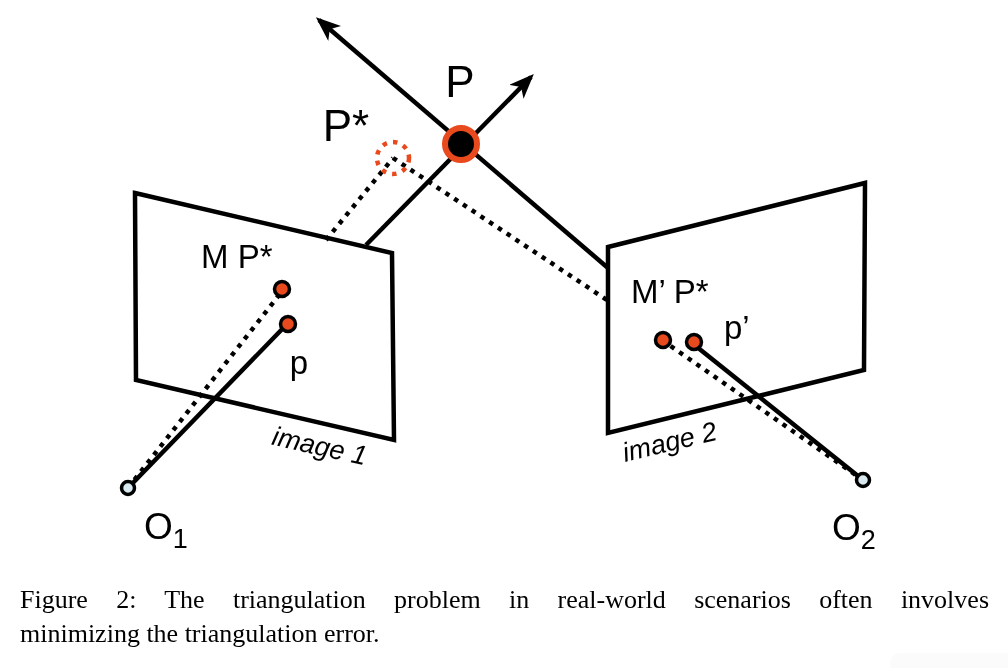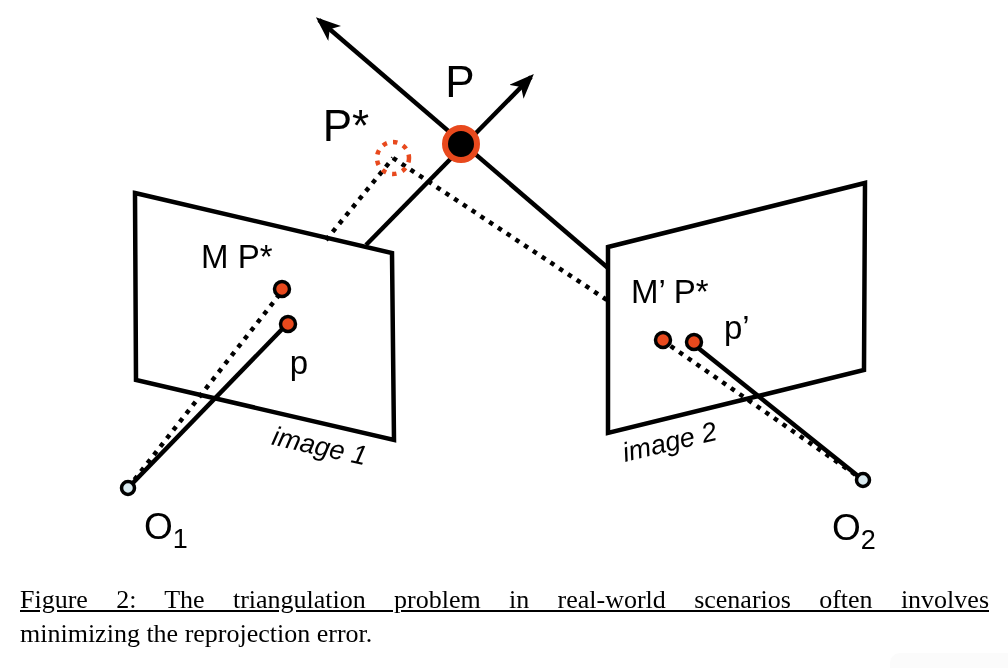--- a/index.html
+++ b/index.html
@@ -18,21 +18,21 @@
   .lbl { fill:#000; font-family:"Liberation Sans", sans-serif; }
   .lbl-big { font-size:44px; }
   .lbl-mid { font-size:33px; }
   .lbl-cam { font-size:37px; }
   .lbl-sub { font-size:27px; }
   .lbl-plane { font-size:27px; font-style:italic; }
   .caption {
     position:absolute; left:20px; top:583px; width:969px;
     font-family:"Liberation Serif", serif; font-size:26px; line-height:34px; color:#000;
   }
-  .caption-line1 { text-align:justify; text-align-last:justify;text-decoration:underline; }
+  .caption-line1 { text-align:justify; text-align-last:justify; }
   .caption-line2 { text-align:left; }
   .corner-blob {
     position:absolute; right:0; bottom:0; width:118px; height:15px;
     background:#fbfbfb; border-radius:10px 0 0 0;
   }
 </style>
 </head>
 <body>
 
 <svg class="diagram-svg" width="1008" height="575" viewBox="0 0 1008 575" xmlns="http://www.w3.org/2000/svg">
@@ -76,16 +76,16 @@
 
   <text class="lbl lbl-plane" x="319" y="455" text-anchor="middle" transform="rotate(12.5 319 449)">image 1</text>
   <text class="lbl lbl-plane" x="670" y="451" text-anchor="middle" transform="rotate(-13.5 670 444)">image 2</text>
 
   <text class="lbl lbl-cam" x="144" y="539" text-anchor="start"><tspan>O</tspan><tspan class="lbl-sub" dy="9">1</tspan></text>
   <text class="lbl lbl-cam" x="832" y="540" text-anchor="start"><tspan>O</tspan><tspan class="lbl-sub" dy="9">2</tspan></text>
 </svg>
 
 <div class="caption">
   <div class="caption-line1">Figure 2:  The triangulation problem in real-world scenarios often involves</div>
-  <div class="caption-line2">minimizing the reprojection error.</div>
+  <div class="caption-line2">minimizing the triangulation error.</div>
 </div>
 
 <div class="corner-blob"></div>
 
 </body></html>

